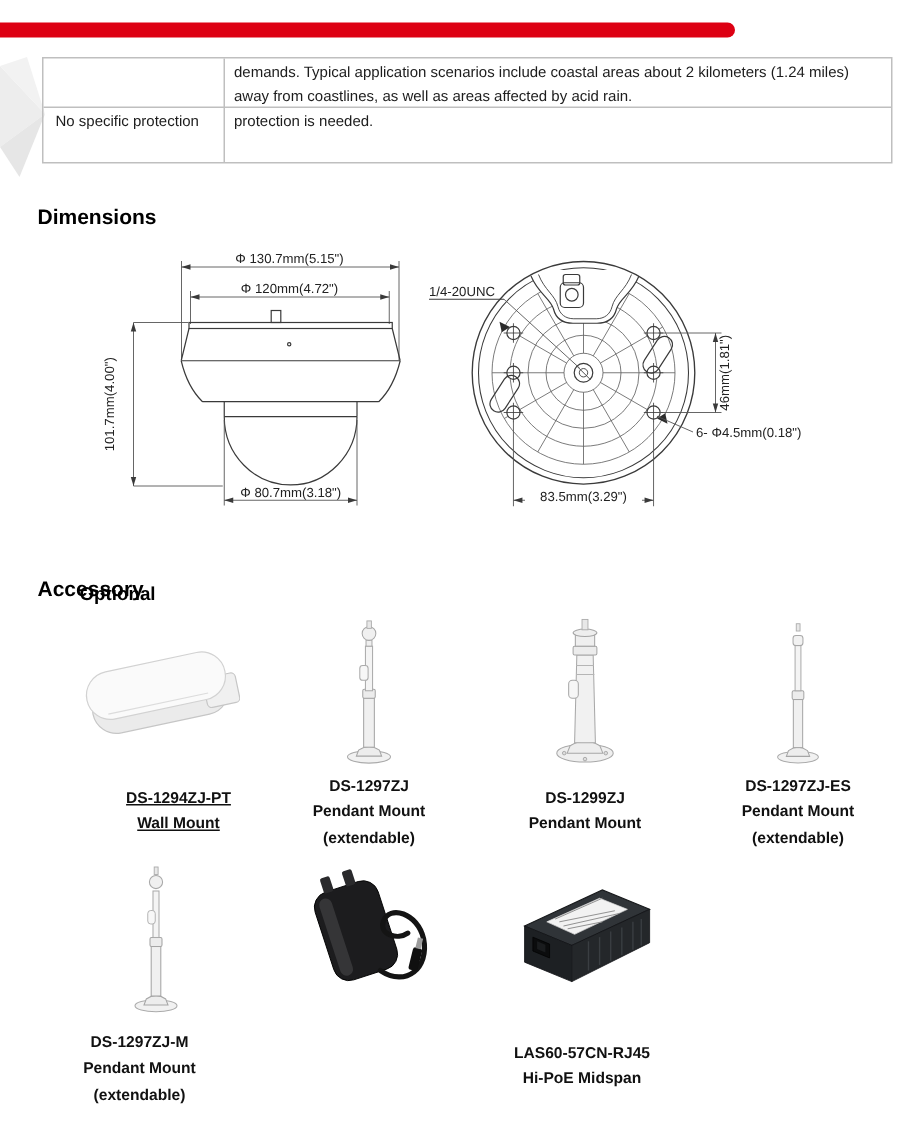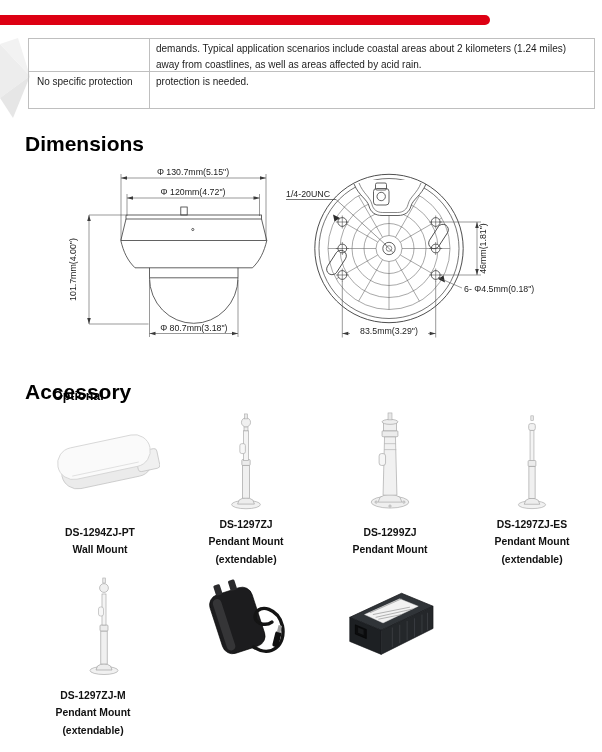--- a/index.html
+++ b/index.html
@@ -5,21 +5,21 @@
   html,body{margin:0;padding:0;background:#fff;}
   .page{position:relative;width:602px;height:752px;background:#fff;overflow:hidden;
         font-family:"Liberation Sans",sans-serif;color:#1a1a1a;}
   .abs{position:absolute;}
   .banner{left:0;top:15px;width:490px;height:10px;background:#dd0013;border-radius:0 6px 6px 0;}
   
   .tbl{left:28px;top:38px;width:565px;height:69px;border:1px solid #bfbfbf;}
   .tbl .vline{position:absolute;left:120px;top:0;width:1px;height:100%;background:#bfbfbf;}
   .tbl .hline{position:absolute;left:0;top:32px;width:100%;height:1px;background:#bfbfbf;}
   .cell{position:absolute;font-size:10px;line-height:16.2px;white-space:nowrap;color:#1c1c1c;}
-  .h1{font-size:21px;font-weight:bold;color:#000;line-height:18px;}
+  .h1{font-size:14px;font-weight:bold;color:#000;line-height:18px;}
   .h2{font-size:12.5px;font-weight:bold;color:#000;line-height:15px;margin-left:28px;}
   .acc-label{font-size:10.4px;font-weight:bold;line-height:17.4px;text-align:center;
              color:#111;width:170px;white-space:nowrap;}
   svg text{font-family:"Liberation Sans",sans-serif;font-size:8.8px;fill:#222;}
   .thin{stroke:#555;stroke-width:0.6;}
   .med{stroke:#3a3a3a;stroke-width:0.8;fill:none;}
 </style>
 </head>
 <body>
 
@@ -242,21 +242,21 @@
   <svg class="abs" style="left:512px;top:410px;" width="40" height="103" viewBox="0 0 40 106">
     <ellipse cx="20" cy="97.5" rx="14" ry="4" fill="#f1f1f1" stroke="#ababab" stroke-width="0.7"></ellipse>
     <path d="M13.5,93 Q20,88.5 26.5,93 L28,97 L12,97 Z" fill="#ededed" stroke="#a5a5a5" stroke-width="0.7"></path>
     <rect x="16.8" y="58" width="6.4" height="33" fill="#f0f0f0" stroke="#a5a5a5" stroke-width="0.7"></rect>
     <rect x="16" y="52" width="8" height="6" rx="1" fill="#ececec" stroke="#a5a5a5" stroke-width="0.7"></rect>
     <rect x="18" y="21" width="4" height="31" fill="#f4f4f4" stroke="#ababab" stroke-width="0.7"></rect>
     <rect x="16.6" y="14" width="6.8" height="7" rx="2" fill="#f2f2f2" stroke="#a8a8a8" stroke-width="0.7"></rect>
     <rect x="18.8" y="6" width="2.6" height="5" fill="#e8e8e8" stroke="#aaa" stroke-width="0.6"></rect>
   </svg>
 
-  <div class="abs acc-label" style="left:15px;top:524px;">
+  <div class="abs acc-label" style="left:34px;top:524px;text-decoration:underline;">
     <div>DS-1294ZJ-PT</div>
     <div>Wall Mount</div>
   </div>
   <div class="abs acc-label" style="left:161px;top:516px;">
     <div>DS-1297ZJ</div>
     <div>Pendant Mount</div>
     <div>(extendable)</div>
   </div>
   <div class="abs acc-label" style="left:305px;top:524px;">
     <div>DS-1299ZJ</div>
@@ -314,14 +314,18 @@
     </g>
     <polygon points="20,44 32,49 32,59 20,54" fill="#0b0c0d" stroke="#000" stroke-width="0.5"></polygon>
     <polygon points="23,47 29,49.5 29,55 23,52.5" fill="#1a1c1e"></polygon>
   </svg>
 
   <div class="abs acc-label" style="left:8px;top:687px;">
     <div>DS-1297ZJ-M</div>
     <div>Pendant Mount</div>
     <div>(extendable)</div>
   </div>
+  <div class="abs acc-label" style="left:303px;top:694px;">
+    <div>LAS60-57CN-RJ45</div>
+    <div>Hi-PoE Midspan</div>
+  </div>
 
 </div>
 
 </body></html>

